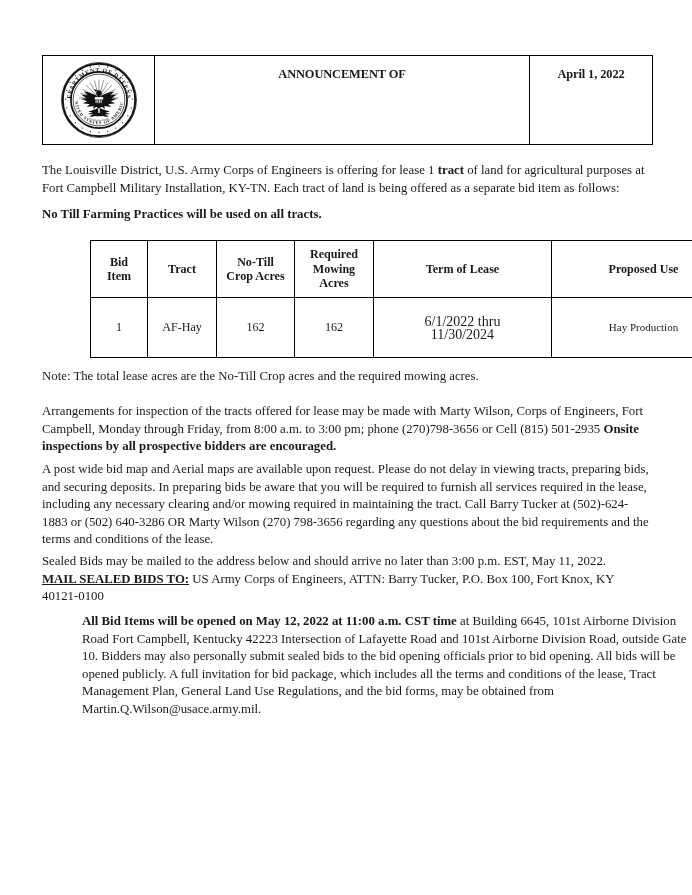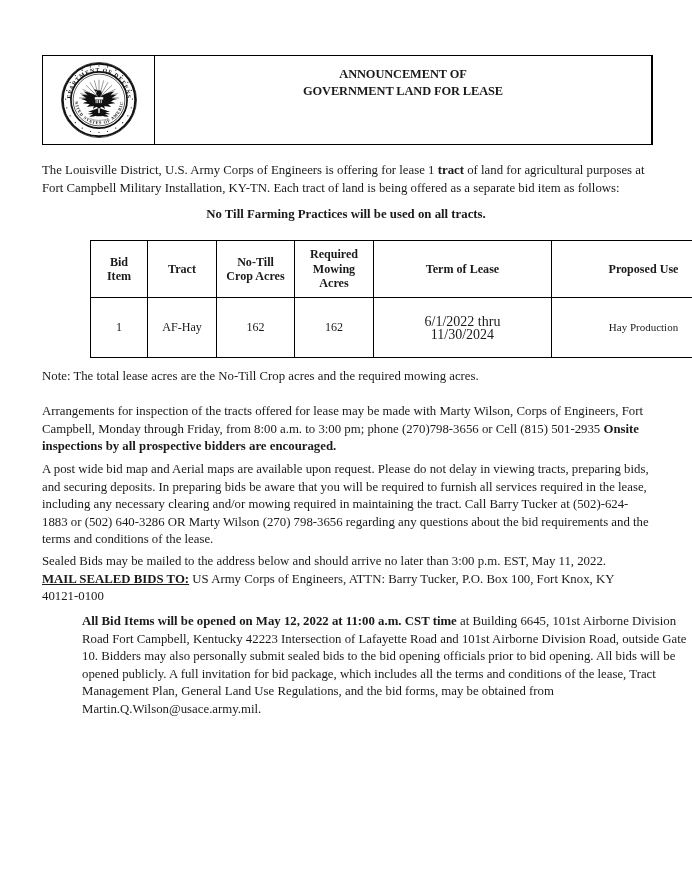--- a/index.html
+++ b/index.html
@@ -85,21 +85,21 @@
   
   .para {
     position: absolute;
     left: 0;
     width: 608px;
     font-size: 12.8px;
     line-height: 17.6px;
     text-align: left;
   }
   .center-bold {
-    text-align: center;
+    text-align: left;
     font-weight: bold;
     font-size: 12.8px;
   }
   b, strong { font-weight: bold; }
   .uline { text-decoration: underline; }
 
   
   .bid-table {
     position: absolute;
     left: 0;
@@ -227,24 +227,26 @@
         </g>
         <g stroke="#111" stroke-width="0.5" fill="none">
           <path d="M38 73.5c6 3.4 18 3.4 24 0"></path>
         </g>
       </svg>
     </div>
 
     <div class="hdr-title-cell">
       <div class="hdr-title">
         <div>ANNOUNCEMENT OF</div>
-        <div>GOVERNMENT LAND FOR LEASE</div>
       </div>
     </div>
 
+    <div class="hdr-date-cell">
+      <span class="hdr-date">April 1, 2022</span>
+    </div>
   </div>
 
   <div class="para" style="top:162px;">
     <span>The Louisville District, U.S. Army Corps of Engineers is offering for lease 1 </span><b>tract</b><span> of land for agricultural purposes at Fort Campbell Military Installation, KY-TN. Each tract of land is being offered as a separate bid item as follows:</span>
   </div>
 
   <div class="para center-bold" style="top:206px;">No Till Farming Practices will be used on all tracts.</div>
 
   <table class="bid-table">
     <thead>

